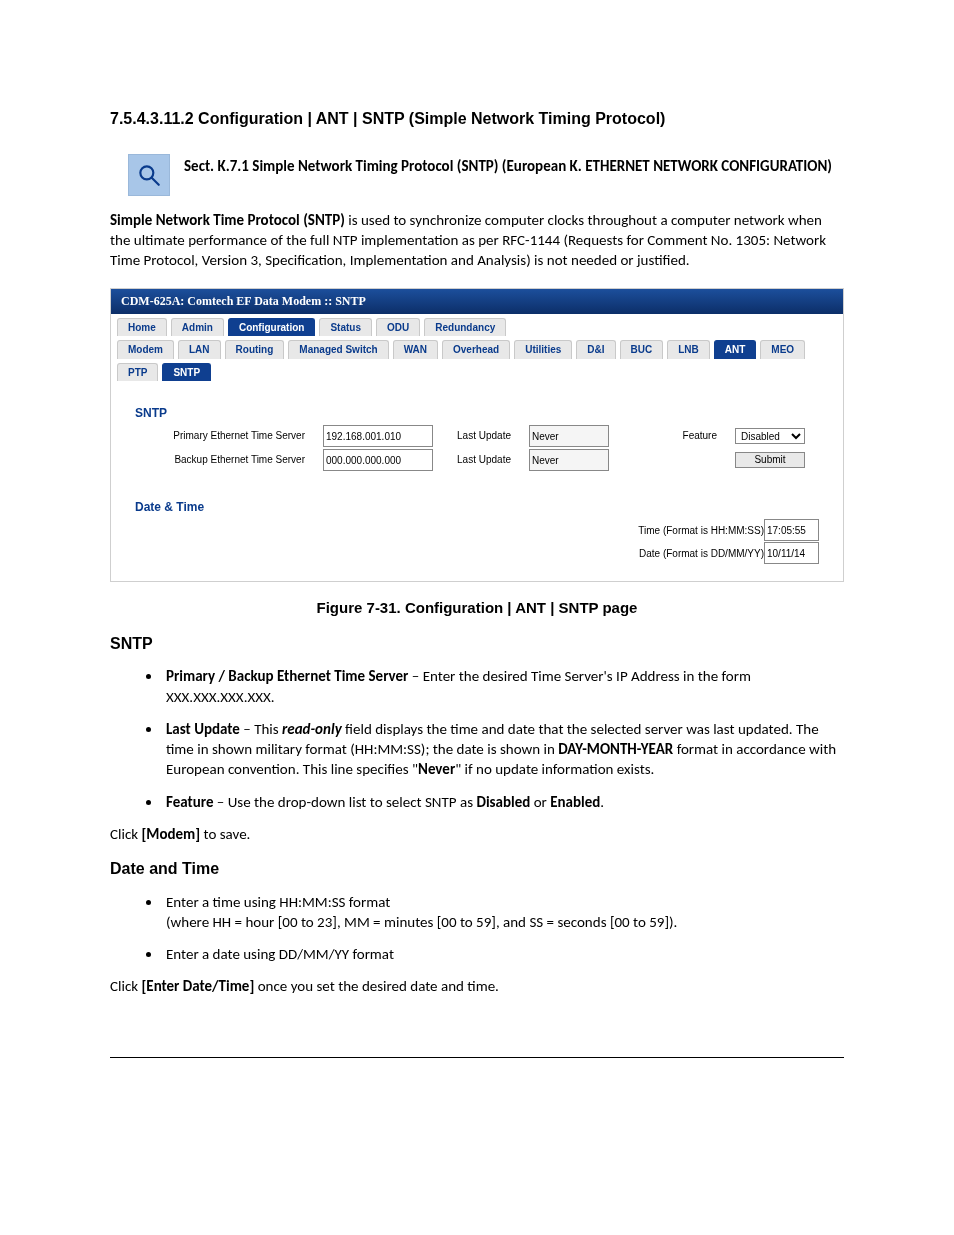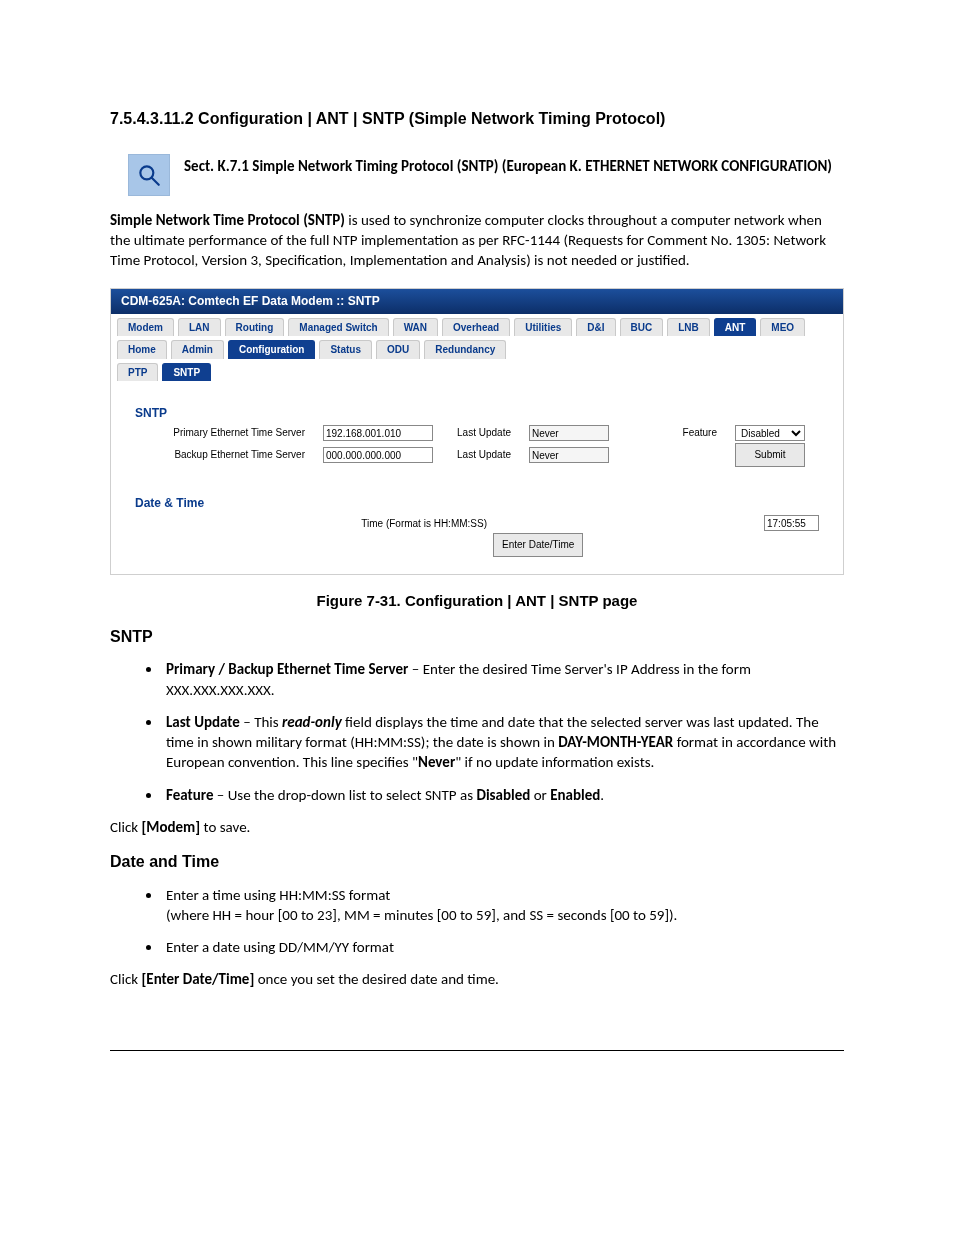--- a/index.html
+++ b/index.html
@@ -67,20 +67,21 @@
     font-family: "Trebuchet MS", Arial, sans-serif;
     font-size: 10px;
     color: #000;
   }
   .titlebar {
     background: linear-gradient(#1c4f9c, #0c2e68);
     color: #fff;
     font-weight: bold;
     font-size: 12px;
     padding: 4px 10px;
+    font-family: Liberation Serif, serif;
   }
   .tabrow {
     display: flex;
     gap: 4px;
     padding: 4px 6px 0 6px;
     flex-wrap: wrap;
   }
   .tab {
     background: #e8e8e8;
     border: 1px solid #c9c9c9;
@@ -111,50 +112,50 @@
     align-items: center;
     font-size: 10px;
   }
   .sntp-grid .lbl { text-align: right; }
   .field {
     border: 1px solid #888;
     background: #fff;
     padding: 0 2px;
     font-family: inherit;
     font-size: 10px;
-    height: 16px;
+    height: 22px;
     line-height: 14px;
     box-sizing: border-box;
     width: 100%;
   }
   .ro { background: #f5f5f5; }
   .sel {
     border: 1px solid #888;
     background: #fff;
     font-size: 10px;
     height: 16px;
     padding: 0 1px;
   }
   .btn {
     border: 1px solid #888;
     background: #e9e9e9;
     font-size: 10px;
     padding: 1px 8px;
-    height: 24px;
+    height: 16px;
     line-height: 12px;
     cursor: default;
   }
   .dt-block {
     margin-top: 14px;
     margin-left: 72px;
   }
   .dt-row {
     display: flex;
     align-items: center;
-    justify-content: space-between;
+    justify-content: flex-end;
     margin: 1px 0;
     font-size: 10px;
   }
   .dt-row .lbl2 { text-align: right; width: 280px; }
   .dt-row .field { width: 55px; }
   .dt-btn-row { margin-top: 2px; margin-left: 286px; }
 
   .footer-rule {
     border: none;
     border-top: 1px solid #000;
@@ -176,42 +177,42 @@
   <div class="ref-text">Sect. K.7.1 Simple Network Timing Protocol (SNTP) (European K. ETHERNET NETWORK CONFIGURATION)</div>
 </div>
 
 <p>
   <strong>Simple Network Time Protocol (SNTP)</strong><span> is used to synchronize computer clocks throughout a computer network when the ultimate performance of the full NTP implementation as per RFC-1144 (Requests for Comment No. 1305: Network Time Protocol, Version 3, Specification, Implementation and Analysis) is not needed or justified.</span>
 </p>
 
 <div class="screenshot">
   <div class="titlebar">CDM-625A: Comtech EF Data Modem :: SNTP</div>
 
+  <div class="tabrow" id="tabs1">
+      <div class="tab">Home</div>
+      <div class="tab">Admin</div>
+      <div class="tab active">Configuration</div>
+      <div class="tab">Status</div>
+      <div class="tab">ODU</div>
+      <div class="tab">Redundancy</div>
+    </div>
   <div class="tabrow" id="tabs2">
       <div class="tab">Modem</div>
       <div class="tab">LAN</div>
       <div class="tab">Routing</div>
       <div class="tab">Managed Switch</div>
       <div class="tab">WAN</div>
       <div class="tab">Overhead</div>
       <div class="tab">Utilities</div>
       <div class="tab">D&amp;I</div>
       <div class="tab">BUC</div>
       <div class="tab">LNB</div>
       <div class="tab active">ANT</div>
       <div class="tab">MEO</div>
     </div>
-  <div class="tabrow" id="tabs1">
-      <div class="tab">Home</div>
-      <div class="tab">Admin</div>
-      <div class="tab active">Configuration</div>
-      <div class="tab">Status</div>
-      <div class="tab">ODU</div>
-      <div class="tab">Redundancy</div>
-    </div>
   <div class="tabrow" id="tabs3">
       <div class="tab">PTP</div>
       <div class="tab active">SNTP</div>
     </div>
 
   <div class="panel-body">
     <div class="section-label">SNTP</div>
     <div class="sntp-grid">
       <div class="lbl">Primary Ethernet Time Server</div>
       <input class="field" value="192.168.001.010" style="">
@@ -227,22 +228,23 @@
       <div></div>
       <button class="btn">Submit</button>
     </div>
 
     <div class="dt-block">
       <div class="section-label" style="margin-left:-72px;margin-top:28px;">Date &amp; Time</div>
       <div class="dt-row">
         <div class="lbl2">Time (Format is HH:MM:SS)</div>
         <input class="field" value="17:05:55" style="">
       </div>
-      <div class="dt-row dt-btn-row">
-        <button class="btn">Enter Date/Time</button>
+      <div class="dt-row">
+        <div class="lbl2">Date (Format is DD/MM/YY)</div>
+        <input class="field" value="10/11/14" style="">
       </div>
     </div>
   </div>
 </div>
 
 <div class="fig-caption">Figure 7-31. Configuration | ANT | SNTP page</div>
 
 <h2 class="sub">SNTP</h2>
 <ul>
   <li>

